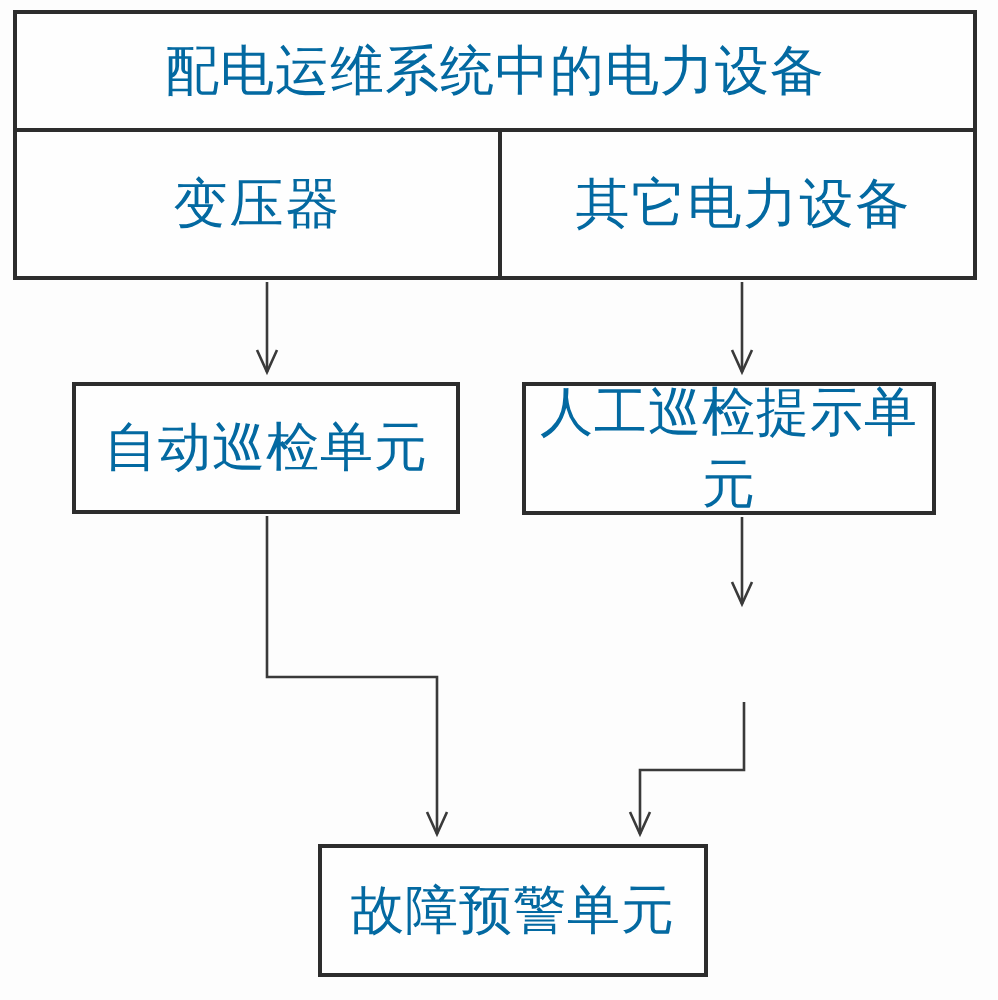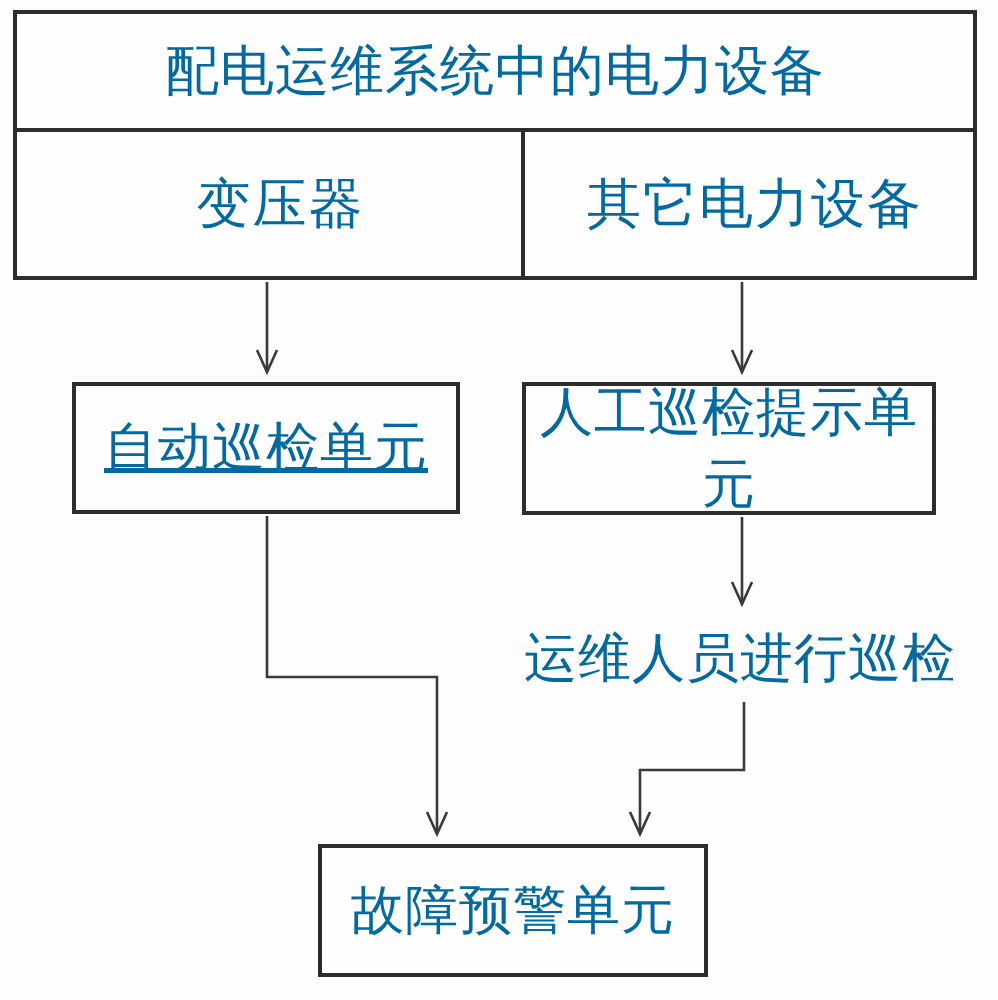--- a/index.html
+++ b/index.html
@@ -34,21 +34,20 @@
     border-bottom: 4px solid #2d2d2d;
     display: flex;
     align-items: center;
     justify-content: center;
     font-size: 54px;
     letter-spacing: 1px;
   }
   .eq-table .cell-row {
     flex: 1;
     display: flex;
-    margin-left: 23px;
   }
   .eq-table .cell {
     display: flex;
     align-items: center;
     justify-content: center;
     font-size: 54px;
     letter-spacing: 2px;
     box-sizing: border-box;
   }
   .eq-table .cell.left  { width: 481px; }
@@ -60,21 +59,21 @@
     border: 4px solid #2d2d2d;
     box-sizing: border-box;
     display: flex;
     align-items: center;
     justify-content: center;
     font-size: 53px;
     letter-spacing: 1px;
     background: #fefefe;
     text-align: center;
   }
-  .node.auto   { left: 72px;  top: 382px; width: 388px; height: 132px; text-decoration: underline; }
+  .node.auto   { left: 72px;  top: 382px; width: 388px; height: 132px; }
   .node.manual { left: 522px; top: 382px; width: 414px; height: 133px; }
   .node.fault  { left: 318px; top: 844px; width: 390px; height: 133px; }
 
   
   .free-label {
     position: absolute;
     left: 515px;
     top: 628px;
     width: 450px;
     height: 62px;
@@ -135,21 +134,18 @@
   </svg>
 
   <div class="node auto">
     <span>自动巡检单元</span>
   </div>
 
   <div class="node manual">
     <span>人工巡检提示单元</span>
   </div>
 
-  <div class="free-label">
-    <span>运维人员进行巡检</span>
-  </div>
 
   <div class="node fault">
     <span>故障预警单元</span>
   </div>
 
 </div>
 
 </body></html>

